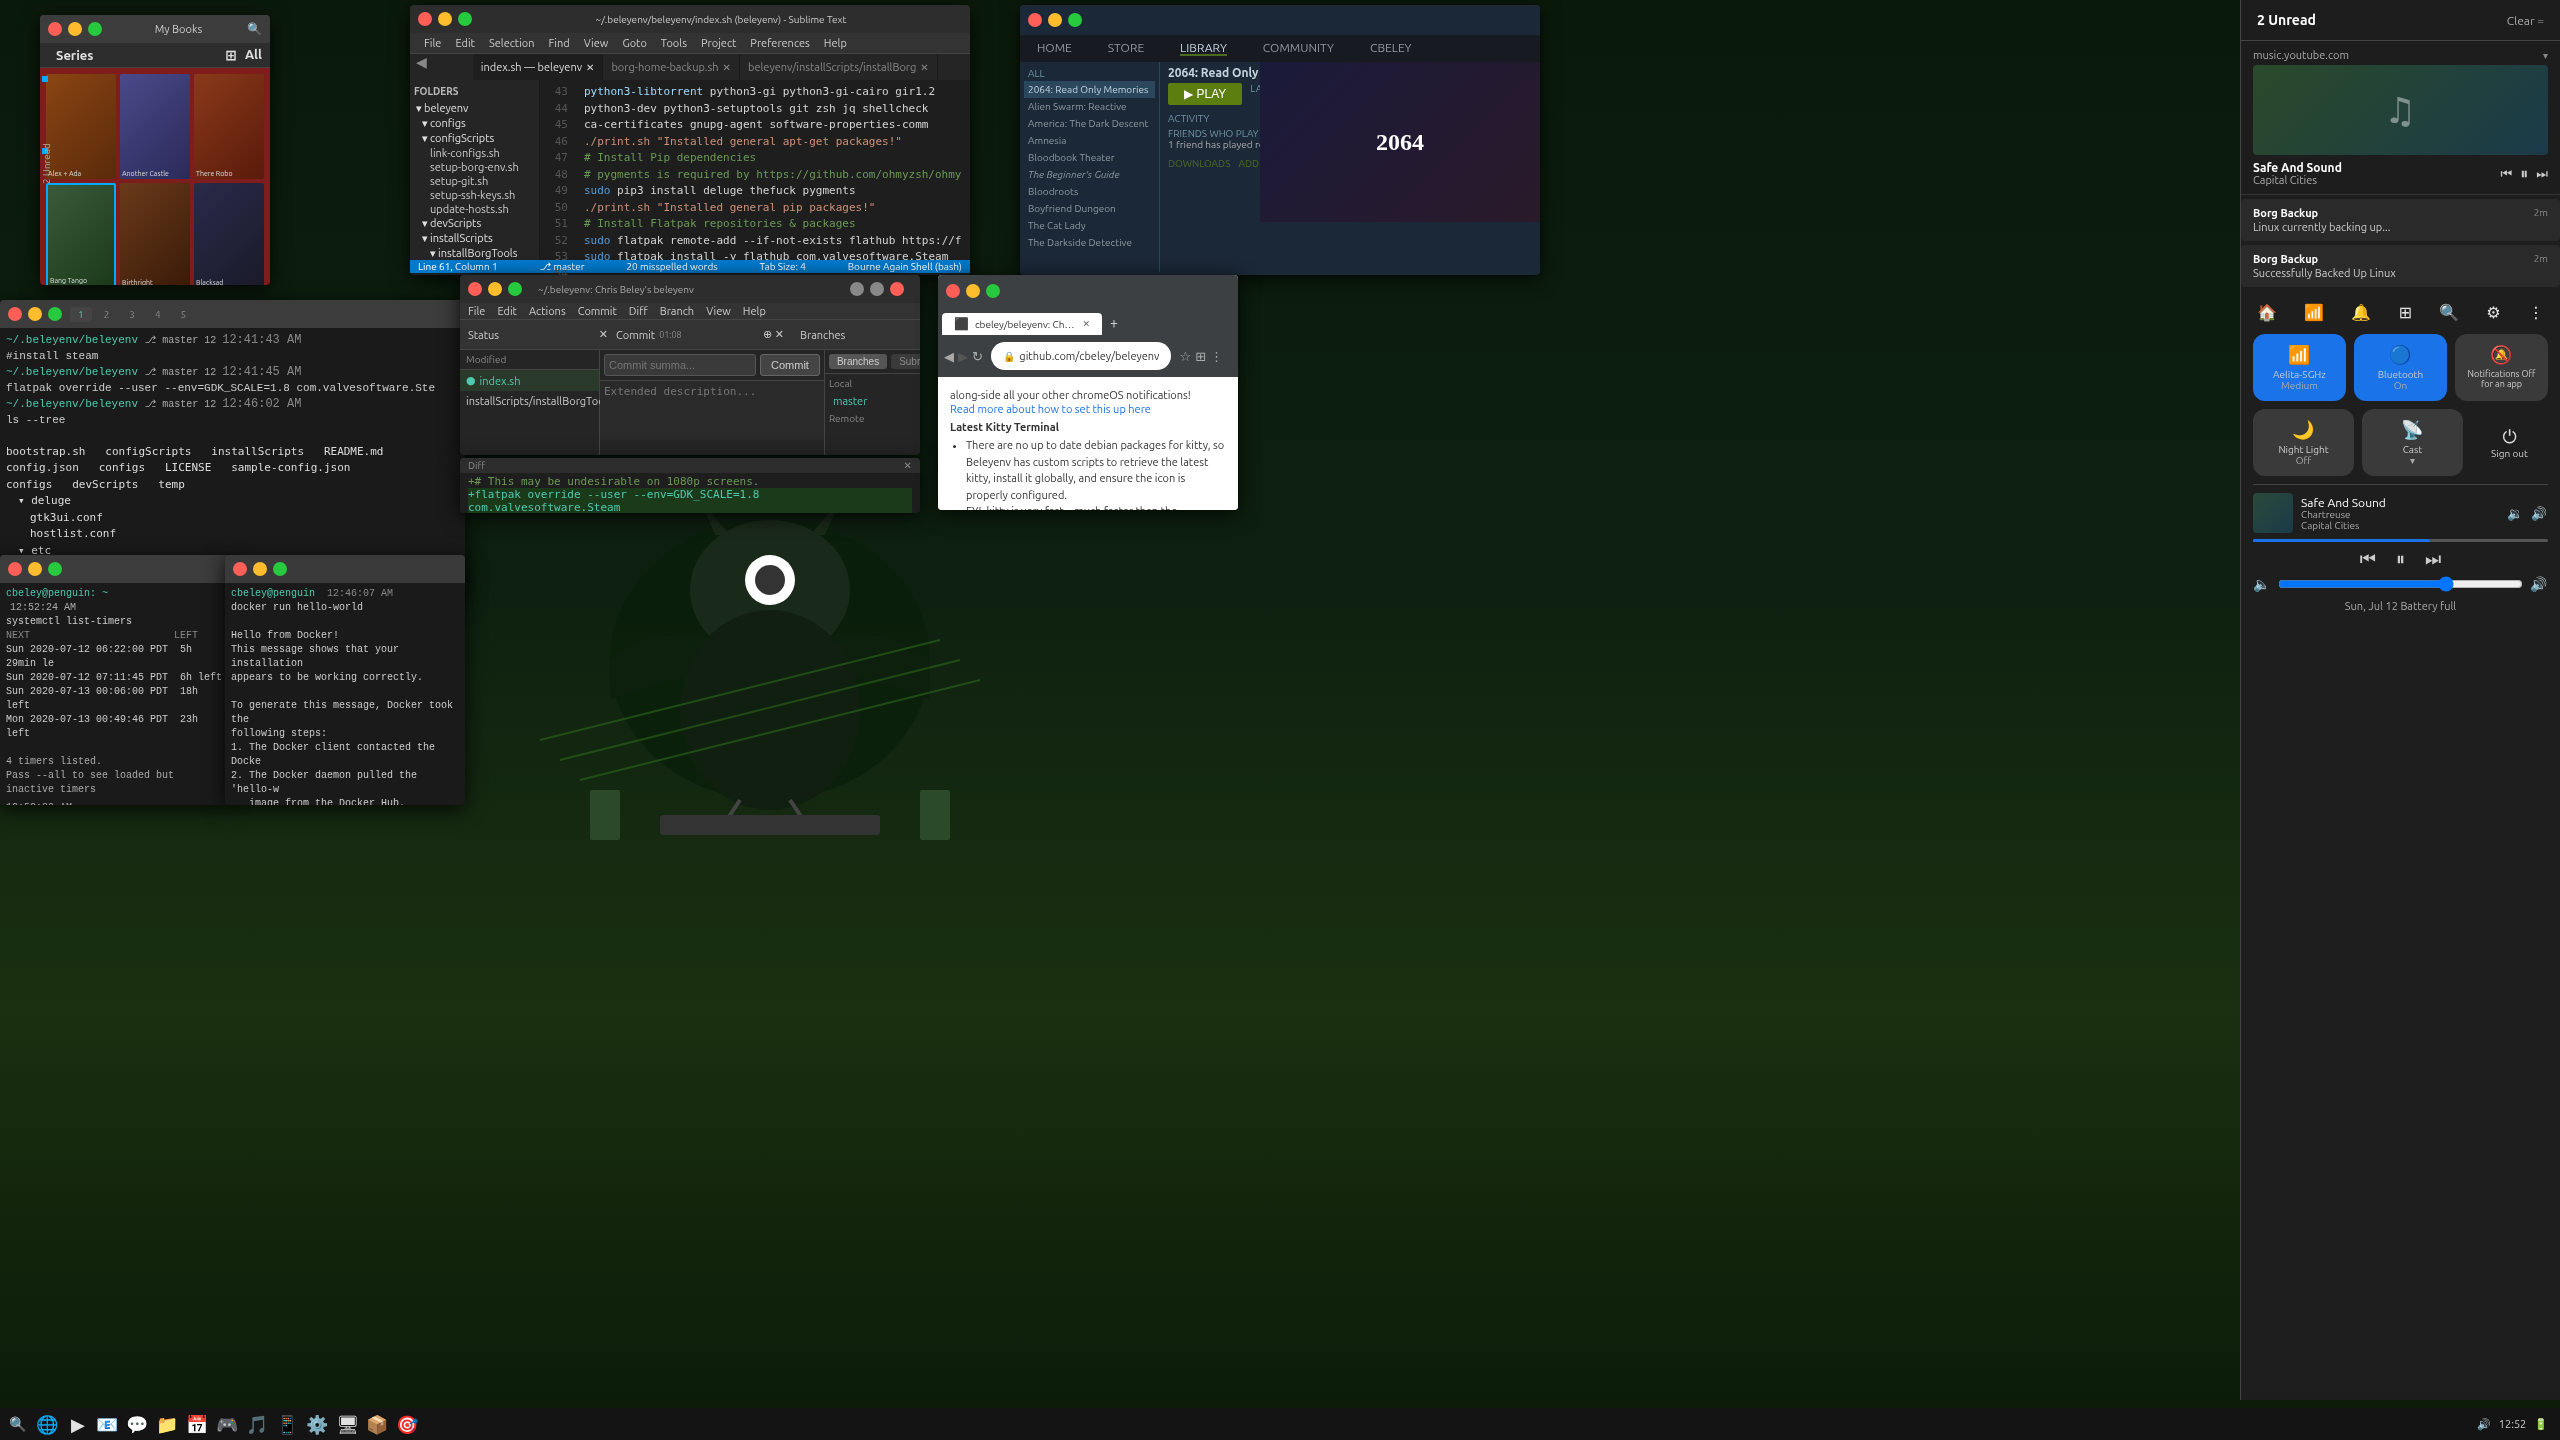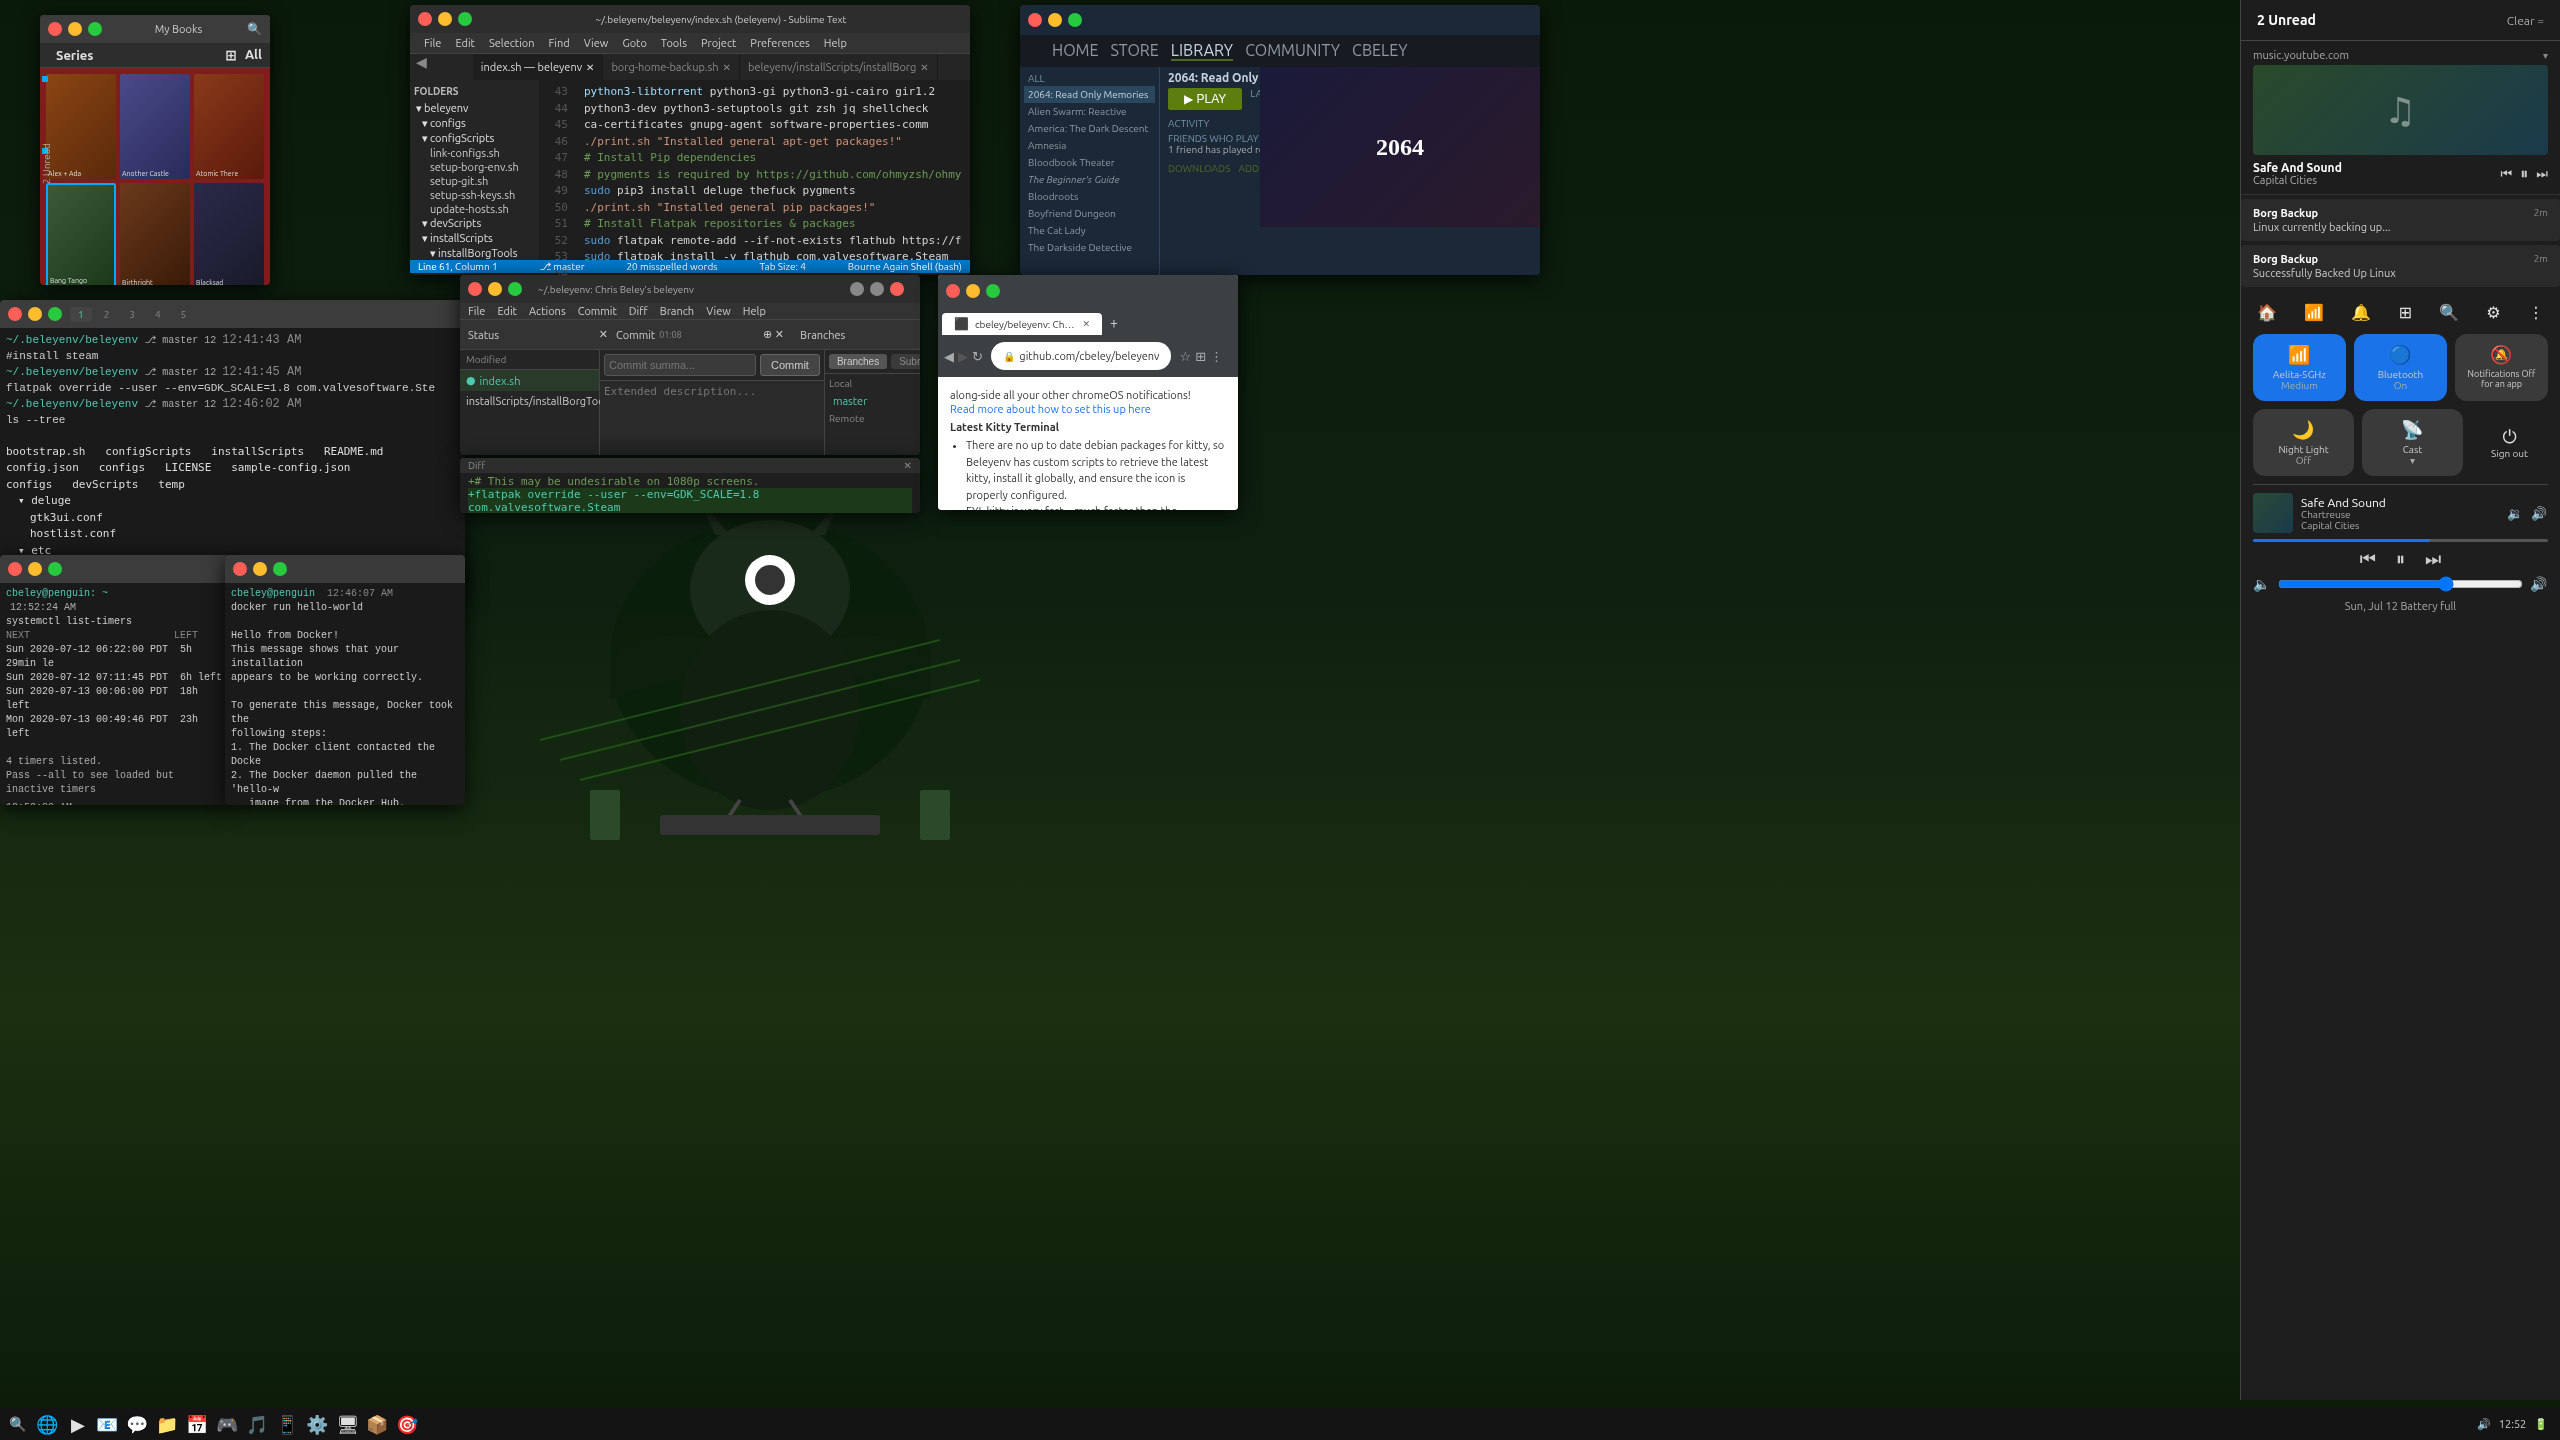--- a/index.html
+++ b/index.html
@@ -234,24 +234,24 @@
     .steam-titlebar {
       background: #1b2838;
       display: flex;
       align-items: center;
       padding: 4px 8px;
       height: 30px;
     }
 
     .steam-nav {
       display: flex;
-      gap: 12px;
-      padding: 6px 32px;
+      gap: 36px;
+      padding: 6px 17px;
       background: #171a21;
-      font-size: 16px;
+      font-size: 12px;
       color: #8f98a0;
     }
 
     .steam-nav span.active { color: #c6d4df; border-bottom: 2px solid #4c6b22; }
 
     .steam-content {
       display: flex;
       height: calc(100% - 60px);
     }
 
@@ -546,21 +546,21 @@
   <div style="position:relative;">
     <div class="books-grid">
 
       <div class="book-cover" style="background:linear-gradient(135deg,#8b4513,#5a2a0a);">
         <span style="color:#ddd;font-size:7px;">Alex + Ada</span>
       </div>
       <div class="book-cover" style="background:linear-gradient(135deg,#4a4a8a,#2a2a5a);">
         <span style="color:#ddd;font-size:7px;">Another Castle</span>
       </div>
       <div class="book-cover" style="background:linear-gradient(135deg,#8a3a1a,#5a1a0a);">
-        <span style="color:#ddd;font-size:7px;">Atomic There</span>
+        <span style="color:#ddd;font-size:7px;">There Robo</span>
       </div>
       <div class="book-cover" style="background:linear-gradient(135deg,#3a5a3a,#1a3a1a);border:2px solid #00aaff;">
         <span style="color:#ddd;font-size:7px;">Bang Tango</span>
       </div>
       <div class="book-cover" style="background:linear-gradient(135deg,#6a3a1a,#3a1a08);">
         <span style="color:#ddd;font-size:7px;">Birthright</span>
       </div>
       <div class="book-cover" style="background:linear-gradient(135deg,#2a2a4a,#1a1a2a);">
         <span style="color:#ddd;font-size:7px;">Blacksad</span>
       </div>

